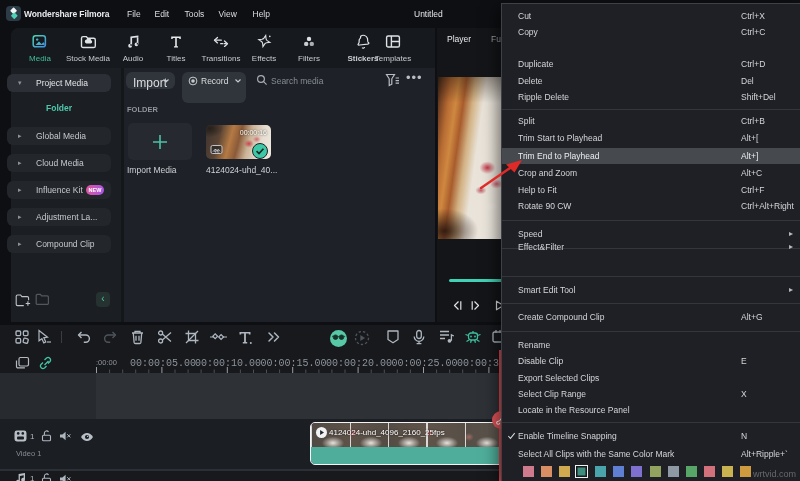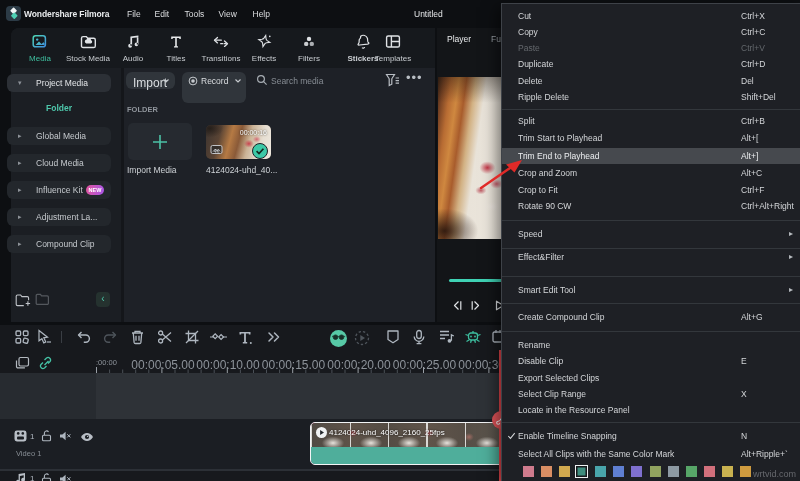--- a/index.html
+++ b/index.html
@@ -346,21 +346,21 @@
 </svg>
 
 <svg class="a" style="left:15px;top:356px;" width="15" height="14" viewBox="0 0 15 14" fill="none" stroke="#b4bac0" stroke-width="1.2">
   <rect x="4" y="1.5" width="9.5" height="8.5" rx="1.4"></rect>
   <path d="M1.5 4.5 v6 a1.4 1.4 0 0 0 1.4 1.4 h7"></path>
 </svg>
 <svg class="a" style="left:38px;top:356px;" width="15" height="14" viewBox="0 0 15 14" fill="none" stroke="#45c3a5" stroke-width="1.3">
   <path d="M6.5 9 L10.5 5 M5 6.5 l-2 2 a2.5 2.5 0 0 0 3.5 3.5 l2 -2 M10 7.5 l2 -2 a2.5 2.5 0 0 0 -3.5 -3.5 l-2 2"></path>
 </svg>
 
-<style>.ts{position:absolute;top:358px;font-size:12px;color:#8d939a;transform:translateX(-50%);}</style>
+<style>.ts{position:absolute;top:358px;font-size:10px;color:#8d939a;transform:translateX(-50%);font-family:Liberation Mono, monospace;}</style>
 <div class="a" style="left:96px;top:358px;font-size:7.5px;color:#8d939a;">:00:00</div>
 <div class="ts" style="left:163px;">00:00:05.00</div>
 <div class="ts" style="left:228px;">00:00:10.00</div>
 <div class="ts" style="left:293.5px;">00:00:15.00</div>
 <div class="ts" style="left:359px;">00:00:20.00</div>
 <div class="ts" style="left:424.5px;">00:00:25.00</div>
 <div class="ts" style="left:490px;">00:00:30.00</div>
 
 <svg class="a" style="left:0;top:366px;" width="800" height="7">
     <line x1="96.5" y1="1" x2="96.5" y2="7" stroke="#9aa0a7" stroke-width="1"></line>
@@ -496,24 +496,20 @@
 .msep{position:absolute;left:0;width:299px;height:1px;background:#33373c;}
 </style>
 <div class="mi" style="top:4px;">
       <span class="l">Cut</span>
       <span class="s">Ctrl+X</span>
     </div>
 <div class="mi" style="top:20px;">
       <span class="l">Copy</span>
       <span class="s">Ctrl+C</span>
     </div>
-<div class="mi" style="top:36px;color:#63676c;">
-      <span class="l">Paste</span>
-      <span class="s">Ctrl+V</span>
-    </div>
 <div class="mi" style="top:52px;">
       <span class="l">Duplicate</span>
       <span class="s">Ctrl+D</span>
     </div>
 <div class="mi" style="top:68.5px;">
       <span class="l">Delete</span>
       <span class="s">Del</span>
     </div>
 <div class="mi" style="top:85px;">
       <span class="l">Ripple Delete</span>
@@ -530,34 +526,34 @@
     </div>
 <div class="mi" style="top:144px;height:16px;background:#46494e;color:#eceef0;">
       <span class="l">Trim End to Playhead</span>
       <span class="s">Alt+]</span>
     </div>
 <div class="mi" style="top:161px;">
       <span class="l">Crop and Zoom</span>
       <span class="s">Alt+C</span>
     </div>
 <div class="mi" style="top:177.5px;">
-      <span class="l">Crop to Fit</span>
+      <span class="l">Help to Fit</span>
       <span class="s">Ctrl+F</span>
     </div>
 <div class="mi" style="top:194px;">
       <span class="l">Rotate 90 CW</span>
       <span class="s">Ctrl+Alt+Right</span>
     </div>
 <div class="msep" style="top:216px;"></div>
 <div class="mi" style="top:222px;text-decoration:underline;">
       <span class="l">Speed</span>
       <span class="sub">▸</span>
     </div>
 <div class="msep" style="top:244px;"></div>
-<div class="mi" style="top:245px;padding-left:32px;">
+<div class="mi" style="top:235px;padding-left:32px;">
       <span class="l">Effect&amp;Filter</span>
       <span class="sub">▸</span>
     </div>
 <div class="msep" style="top:272px;"></div>
 <div class="mi" style="top:277.5px;">
       <span class="l">Smart Edit Tool</span>
       <span class="sub">▸</span>
     </div>
 <div class="msep" style="top:299px;"></div>
 <div class="mi" style="top:305px;">

